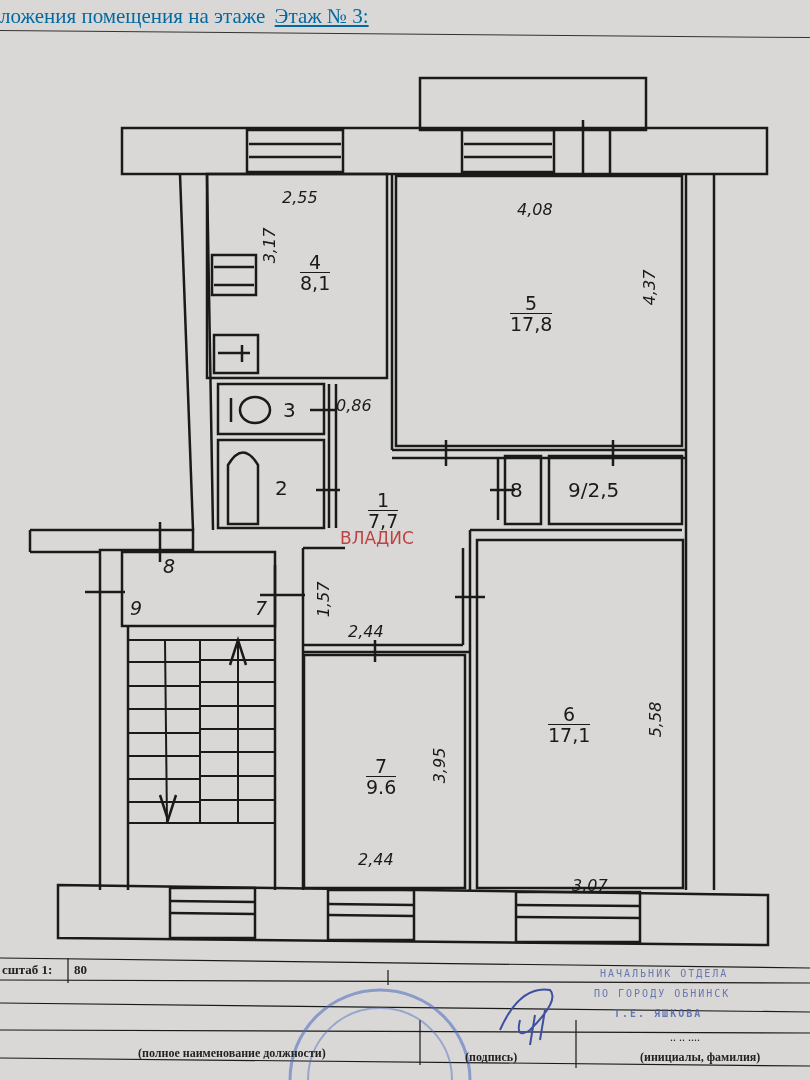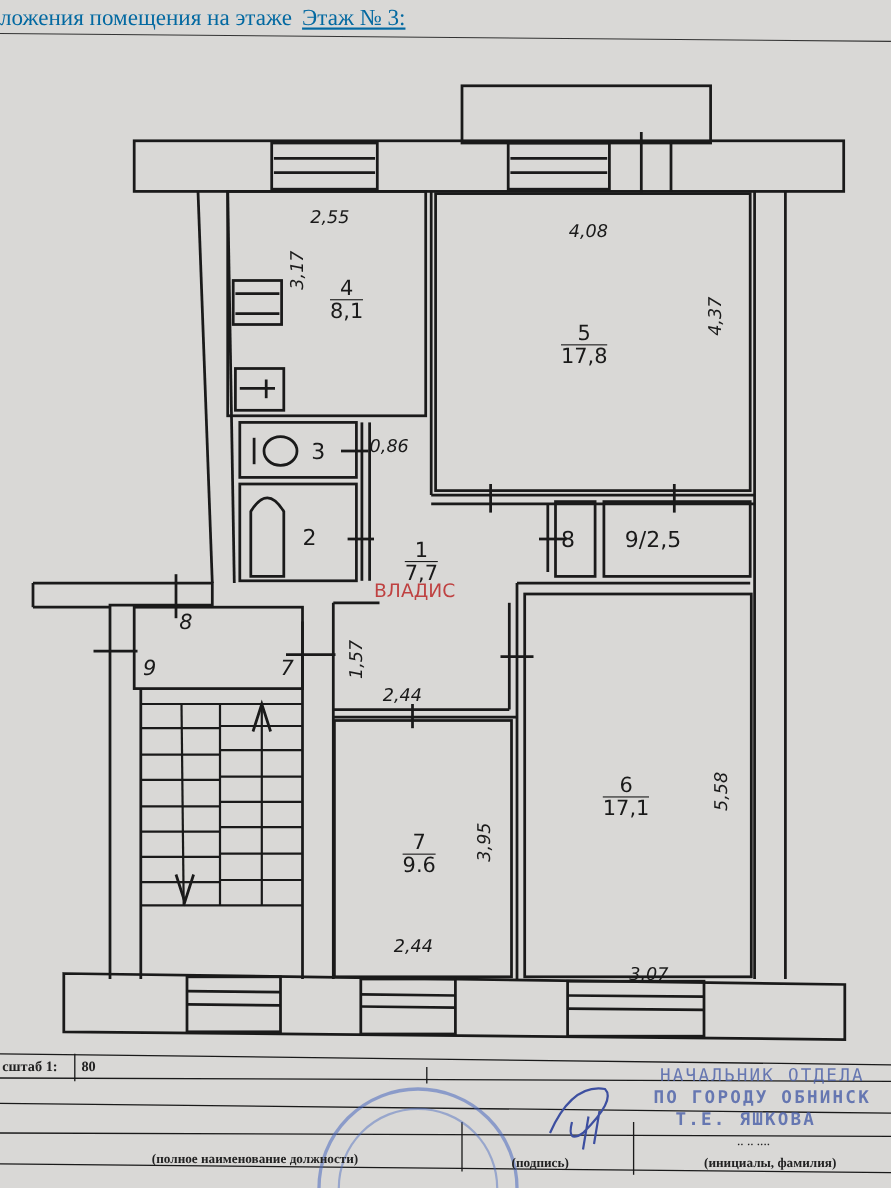--- a/index.html
+++ b/index.html
@@ -8,21 +8,21 @@
   .header .floor{text-decoration:underline;margin-left:4px;}
   .header-line{position:absolute;left:0;top:30px;width:810px;height:1px;background:#333;transform:rotate(0.5deg);transform-origin:left;}
   svg.plan{position:absolute;left:0;top:0;}
   .lbl{position:absolute;font-family:"DejaVu Sans",sans-serif;color:#1a1a1a;white-space:nowrap;}
   .dim{font-style:italic;font-size:16px;}
   .vert{transform:rotate(-90deg);transform-origin:center;}
   .room{text-align:center;font-size:19px;line-height:20px;}
   .room .num{display:block;border-bottom:1.5px solid #1a1a1a;padding:0 3px;}
   .small-room{font-size:20px;}
   .footer-text{position:absolute;font-size:12px;color:#222;font-weight:bold;white-space:nowrap;}
-  .stamp{position:absolute;font-family:"DejaVu Sans Mono",monospace;color:#4a5fa8;font-size:16px;letter-spacing:2px;opacity:.8;white-space:nowrap;}
+  .stamp{position:absolute;font-family:"DejaVu Sans Mono",monospace;color:#4a5fa8;font-size:10px;letter-spacing:2px;opacity:.8;white-space:nowrap;}
   .watermark{position:absolute;left:340px;top:528px;font-family:"DejaVu Sans",sans-serif;font-size:17px;color:#b91c1c;opacity:.8;}
 </style>
 </head>
 <body>
 
 <div class="header">
   <span>ложения помещения на этаже</span>
   <span class="floor">Этаж № 3:</span>
 </div>
 <div class="header-line"></div>
@@ -194,15 +194,15 @@
 <div class="lbl dim" style="left:255px;top:597px;font-size:19px;">7</div>
 
 <div class="watermark">ВЛАДИС</div>
 
 <div class="footer-text" style="left:2px;top:962px;font-size:13px;text-align:center;">сштаб 1:</div>
 <div class="footer-text" style="left:74px;top:962px;font-size:13px;">80</div>
 <div class="footer-text" style="left:90px;top:1046px;margin-left:48px;">(полное наименование должности)</div>
 <div class="footer-text" style="left:465px;top:1050px;">(подпись)</div>
 <div class="footer-text" style="left:640px;top:1050px;">(инициалы, фамилия)</div>
 <div class="stamp" style="left:600px;top:968px;">НАЧАЛЬНИК ОТДЕЛА</div>
-<div class="stamp" style="left:594px;top:988px;font-weight:bold;">ПО ГОРОДУ ОБНИНСК</div>
+<div class="stamp" style="left:594px;top:988px;">ПО ГОРОДУ ОБНИНСК</div>
 <div class="stamp" style="left:614px;top:1008px;font-weight:bold;">Т.Е. ЯШКОВА</div>
 <div class="footer-text" style="left:670px;top:1030px;font-weight:normal;">.. .. ....</div>
 
 </body></html>

